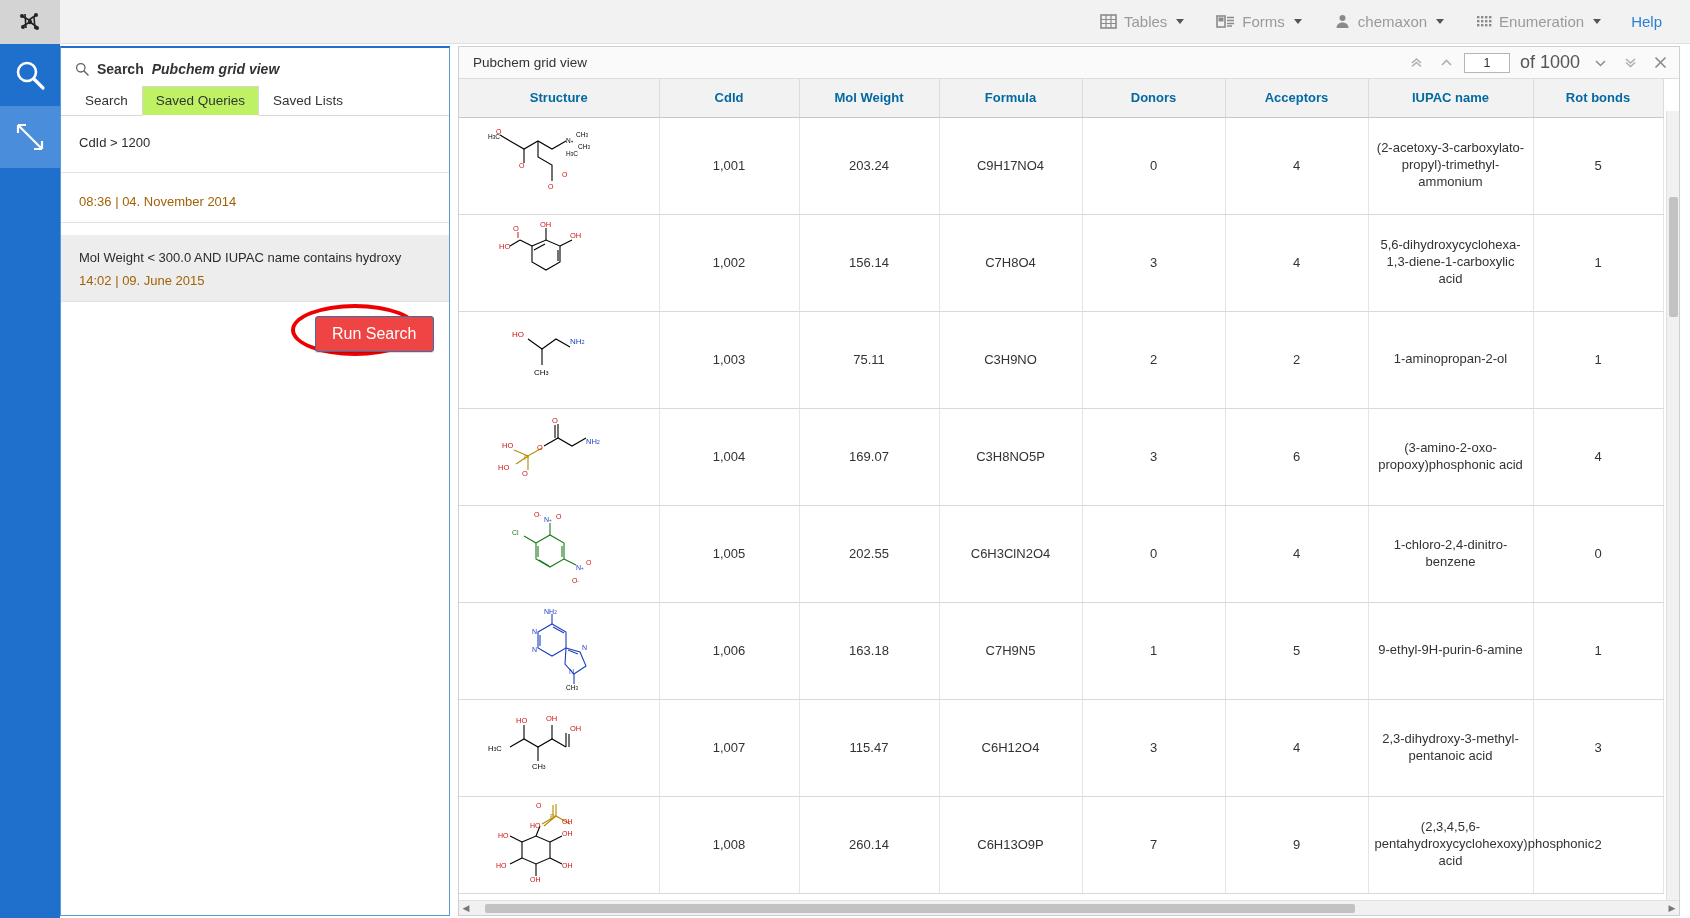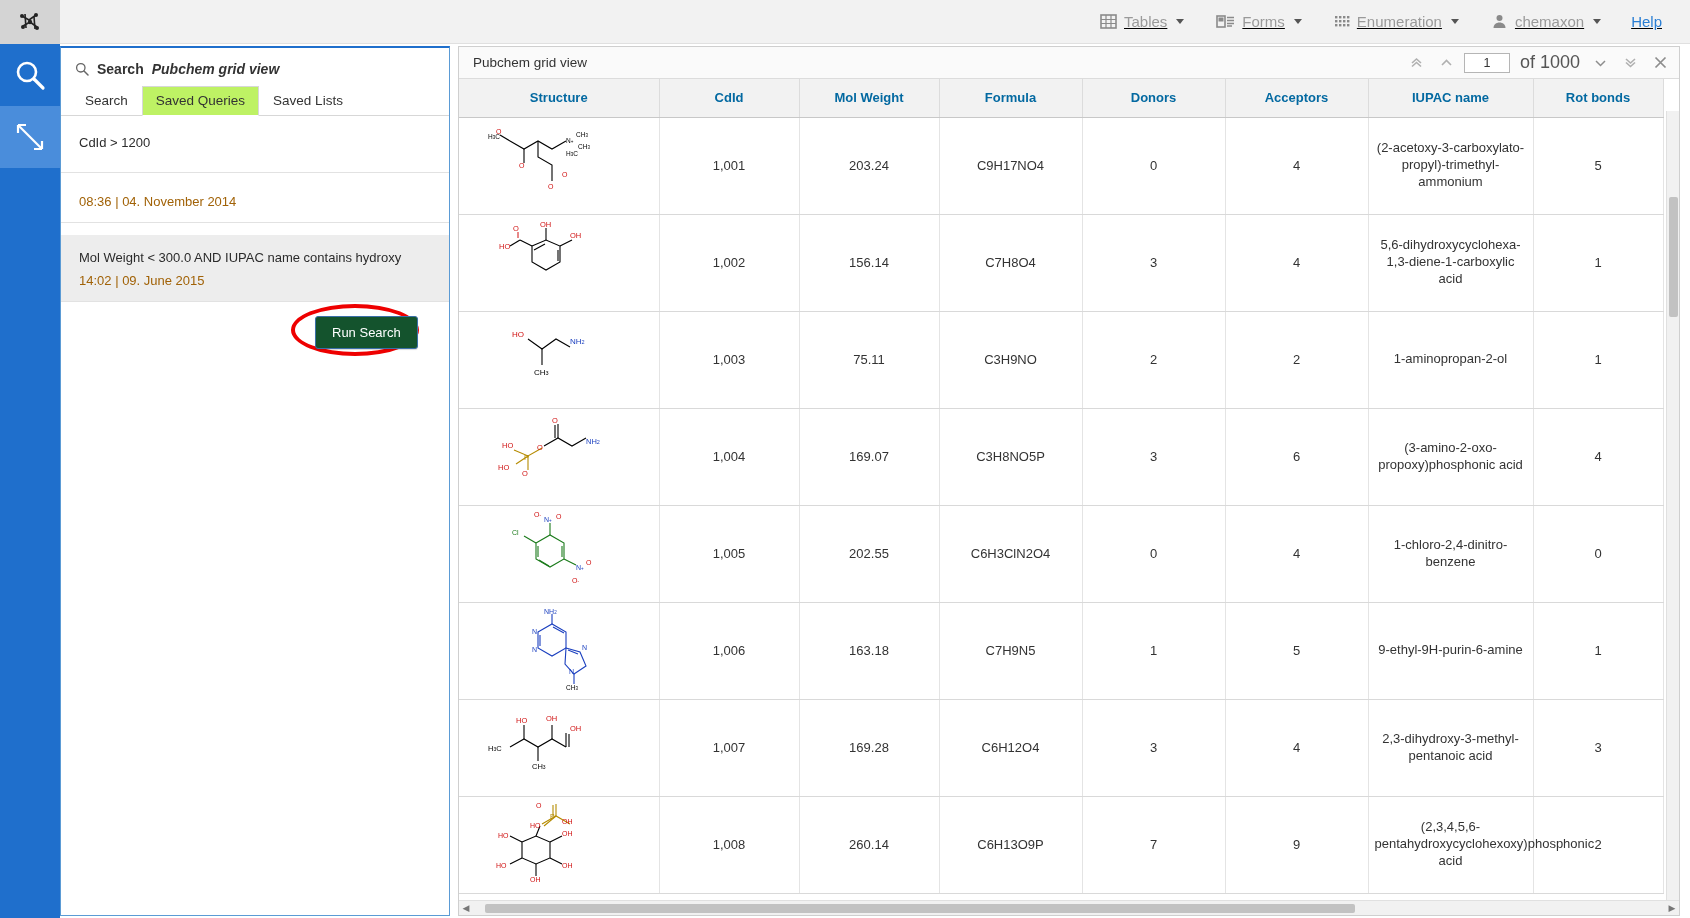--- a/index.html
+++ b/index.html
@@ -14,21 +14,21 @@
   
   .topbar {
     position: absolute; left: 0; top: 0; width: 1690px; height: 44px;
     background: #f2f2f2; border-bottom: 1px solid #e0e0e0;
     display: flex; align-items: center;
   }
   .logo-box {
     width: 60px; height: 44px; background: #d4d4d4;
     display: flex; align-items: center; justify-content: center;
   }
-  .topnav { margin-left: auto; display: flex; align-items: center; height: 44px; padding-right: 10px; text-decoration: underline; }
+  .topnav { margin-left: auto; display: flex; align-items: center; height: 44px; padding-right: 10px; }
   .topnav-item {
     display: flex; align-items: center; gap: 7px;
     padding: 0 16px; height: 44px; color: #9a9a9a; font-size: 15px;
     cursor: pointer; white-space: nowrap;
   }
   .topnav-item .caret {
     width: 0; height: 0; border-left: 4px solid transparent;
     border-right: 4px solid transparent; border-top: 5px solid #555; margin-left: 2px;
   }
   .help-link { color: #2b7fd4; font-size: 15px; padding: 0 18px 0 14px; cursor: pointer; }
@@ -70,22 +70,22 @@
   .q-item {
     padding: 14px 18px 13px 18px; border-bottom: 1px solid #e2e2e2; cursor: pointer;
   }
   .q-item.selected { background: #ededed; margin-top: 12px; }
   .q-text { font-size: 13px; color: #2b2b2b; line-height: 1.35; }
   .q-date { font-size: 13px; color: #a16207; margin-top: 7px; }
 
   .run-wrap { position: absolute; right: 8px; top: 252px; width: 150px; height: 60px; }
   .run-btn {
     position: absolute; left: 24px; top: 16px;
-    background: #14532d; border: 1px solid #3a6fa8; border-radius: 3px;
-    color: #fff; font-size: 13px; padding: 8px 16px; cursor: pointer;
+    background: #ef4444; border: 1px solid #3a6fa8; border-radius: 3px;
+    color: #fff; font-size: 16px; padding: 8px 16px; cursor: pointer;
     box-shadow: 0 1px 1px rgba(0,0,0,.15);
   }
   .annot-circle {
     position: absolute; left: 0px; top: 4px; width: 128px; height: 52px;
     border: 4px solid #ee0000; border-radius: 50%; pointer-events: none;
   }
 
   
   .grid-panel {
     position: absolute; left: 458px; top: 46px; width: 1222px; height: 870px;
@@ -169,20 +169,29 @@
         <i class="caret"></i>
       </div>
 
       <div class="topnav-item">
         <svg class="ico" width="19" height="15" viewBox="0 0 19 15">
           <rect x="1" y="2" width="8" height="11" fill="none" stroke="#8a8a8a" stroke-width="1.6"></rect>
           <rect x="2.5" y="3.5" width="5" height="4" fill="#8a8a8a"></rect>
           <path d="M11 3.5h7M11 6.5h7M11 9.5h7M11 12h5" stroke="#8a8a8a" stroke-width="1.5"></path>
         </svg>
         <span>Forms</span>
+        <i class="caret"></i>
+      </div>
+
+      <div class="topnav-item">
+        <svg class="ico" width="17" height="15" viewBox="0 0 17 15">
+          <circle cx="8.5" cy="4" r="3" fill="#8a8a8a"></circle>
+          <path d="M2.5 14c0-3.3 2.7-5.5 6-5.5s6 2.2 6 5.5z" fill="#8a8a8a"></path>
+        </svg>
+        <span>chemaxon</span>
         <i class="caret"></i>
       </div>
 
       <div class="topnav-item">
         <svg class="ico" width="16" height="16" viewBox="0 0 16 16">
           <g fill="#8a8a8a">
             <rect x="1" y="2" width="2.4" height="2.4"></rect>
               <rect x="5" y="2" width="2.4" height="2.4"></rect>
               <rect x="9" y="2" width="2.4" height="2.4"></rect>
               <rect x="13" y="2" width="2.4" height="2.4"></rect>
@@ -190,29 +199,20 @@
               <rect x="5" y="6" width="2.4" height="2.4"></rect>
               <rect x="9" y="6" width="2.4" height="2.4"></rect>
               <rect x="13" y="6" width="2.4" height="2.4"></rect>
             <rect x="1" y="10" width="2.4" height="2.4"></rect>
               <rect x="5" y="10" width="2.4" height="2.4"></rect>
               <rect x="9" y="10" width="2.4" height="2.4"></rect>
               <rect x="13" y="10" width="2.4" height="2.4"></rect>
           </g>
         </svg>
         <span>Enumeration</span>
-        <i class="caret"></i>
-      </div>
-
-      <div class="topnav-item">
-        <svg class="ico" width="17" height="15" viewBox="0 0 17 15">
-          <circle cx="8.5" cy="4" r="3" fill="#8a8a8a"></circle>
-          <path d="M2.5 14c0-3.3 2.7-5.5 6-5.5s6 2.2 6 5.5z" fill="#8a8a8a"></path>
-        </svg>
-        <span>chemaxon</span>
         <i class="caret"></i>
       </div>
 
       <div class="help-link">Help</div>
     </div>
   </div>
 
   <div class="rail">
     <div class="rail-btn active">
       <svg width="34" height="34" viewBox="0 0 34 34">
@@ -522,21 +522,21 @@
                   <text x="22" y="46" fill="#000">H<tspan font-size="5">3</tspan>C</text>
                   <text x="50" y="18" fill="#d01010">HO</text>
                   <text x="80" y="16" fill="#d01010">OH</text>
                   <text x="104" y="26" fill="#d01010">OH</text>
                   <text x="66" y="64" fill="#000">CH<tspan font-size="5">3</tspan></text>
                 </g>
                 <path d="M92 42 L100 36" stroke="#d01010" stroke-width="0"></path>
               </svg>
             </td>
             <td>1,007</td>
-            <td>169.28</td>
+            <td>115.47</td>
             <td>C6H12O4</td>
             <td>3</td>
             <td>4</td>
             <td class="iupac">2,3-dihydroxy-3-methyl-pentanoic acid</td>
             <td>3</td>
           </tr>
 
           <tr>
             <td class="struct-cell">
               <svg class="struct-svg" width="185" height="86" viewBox="0 0 185 86">

